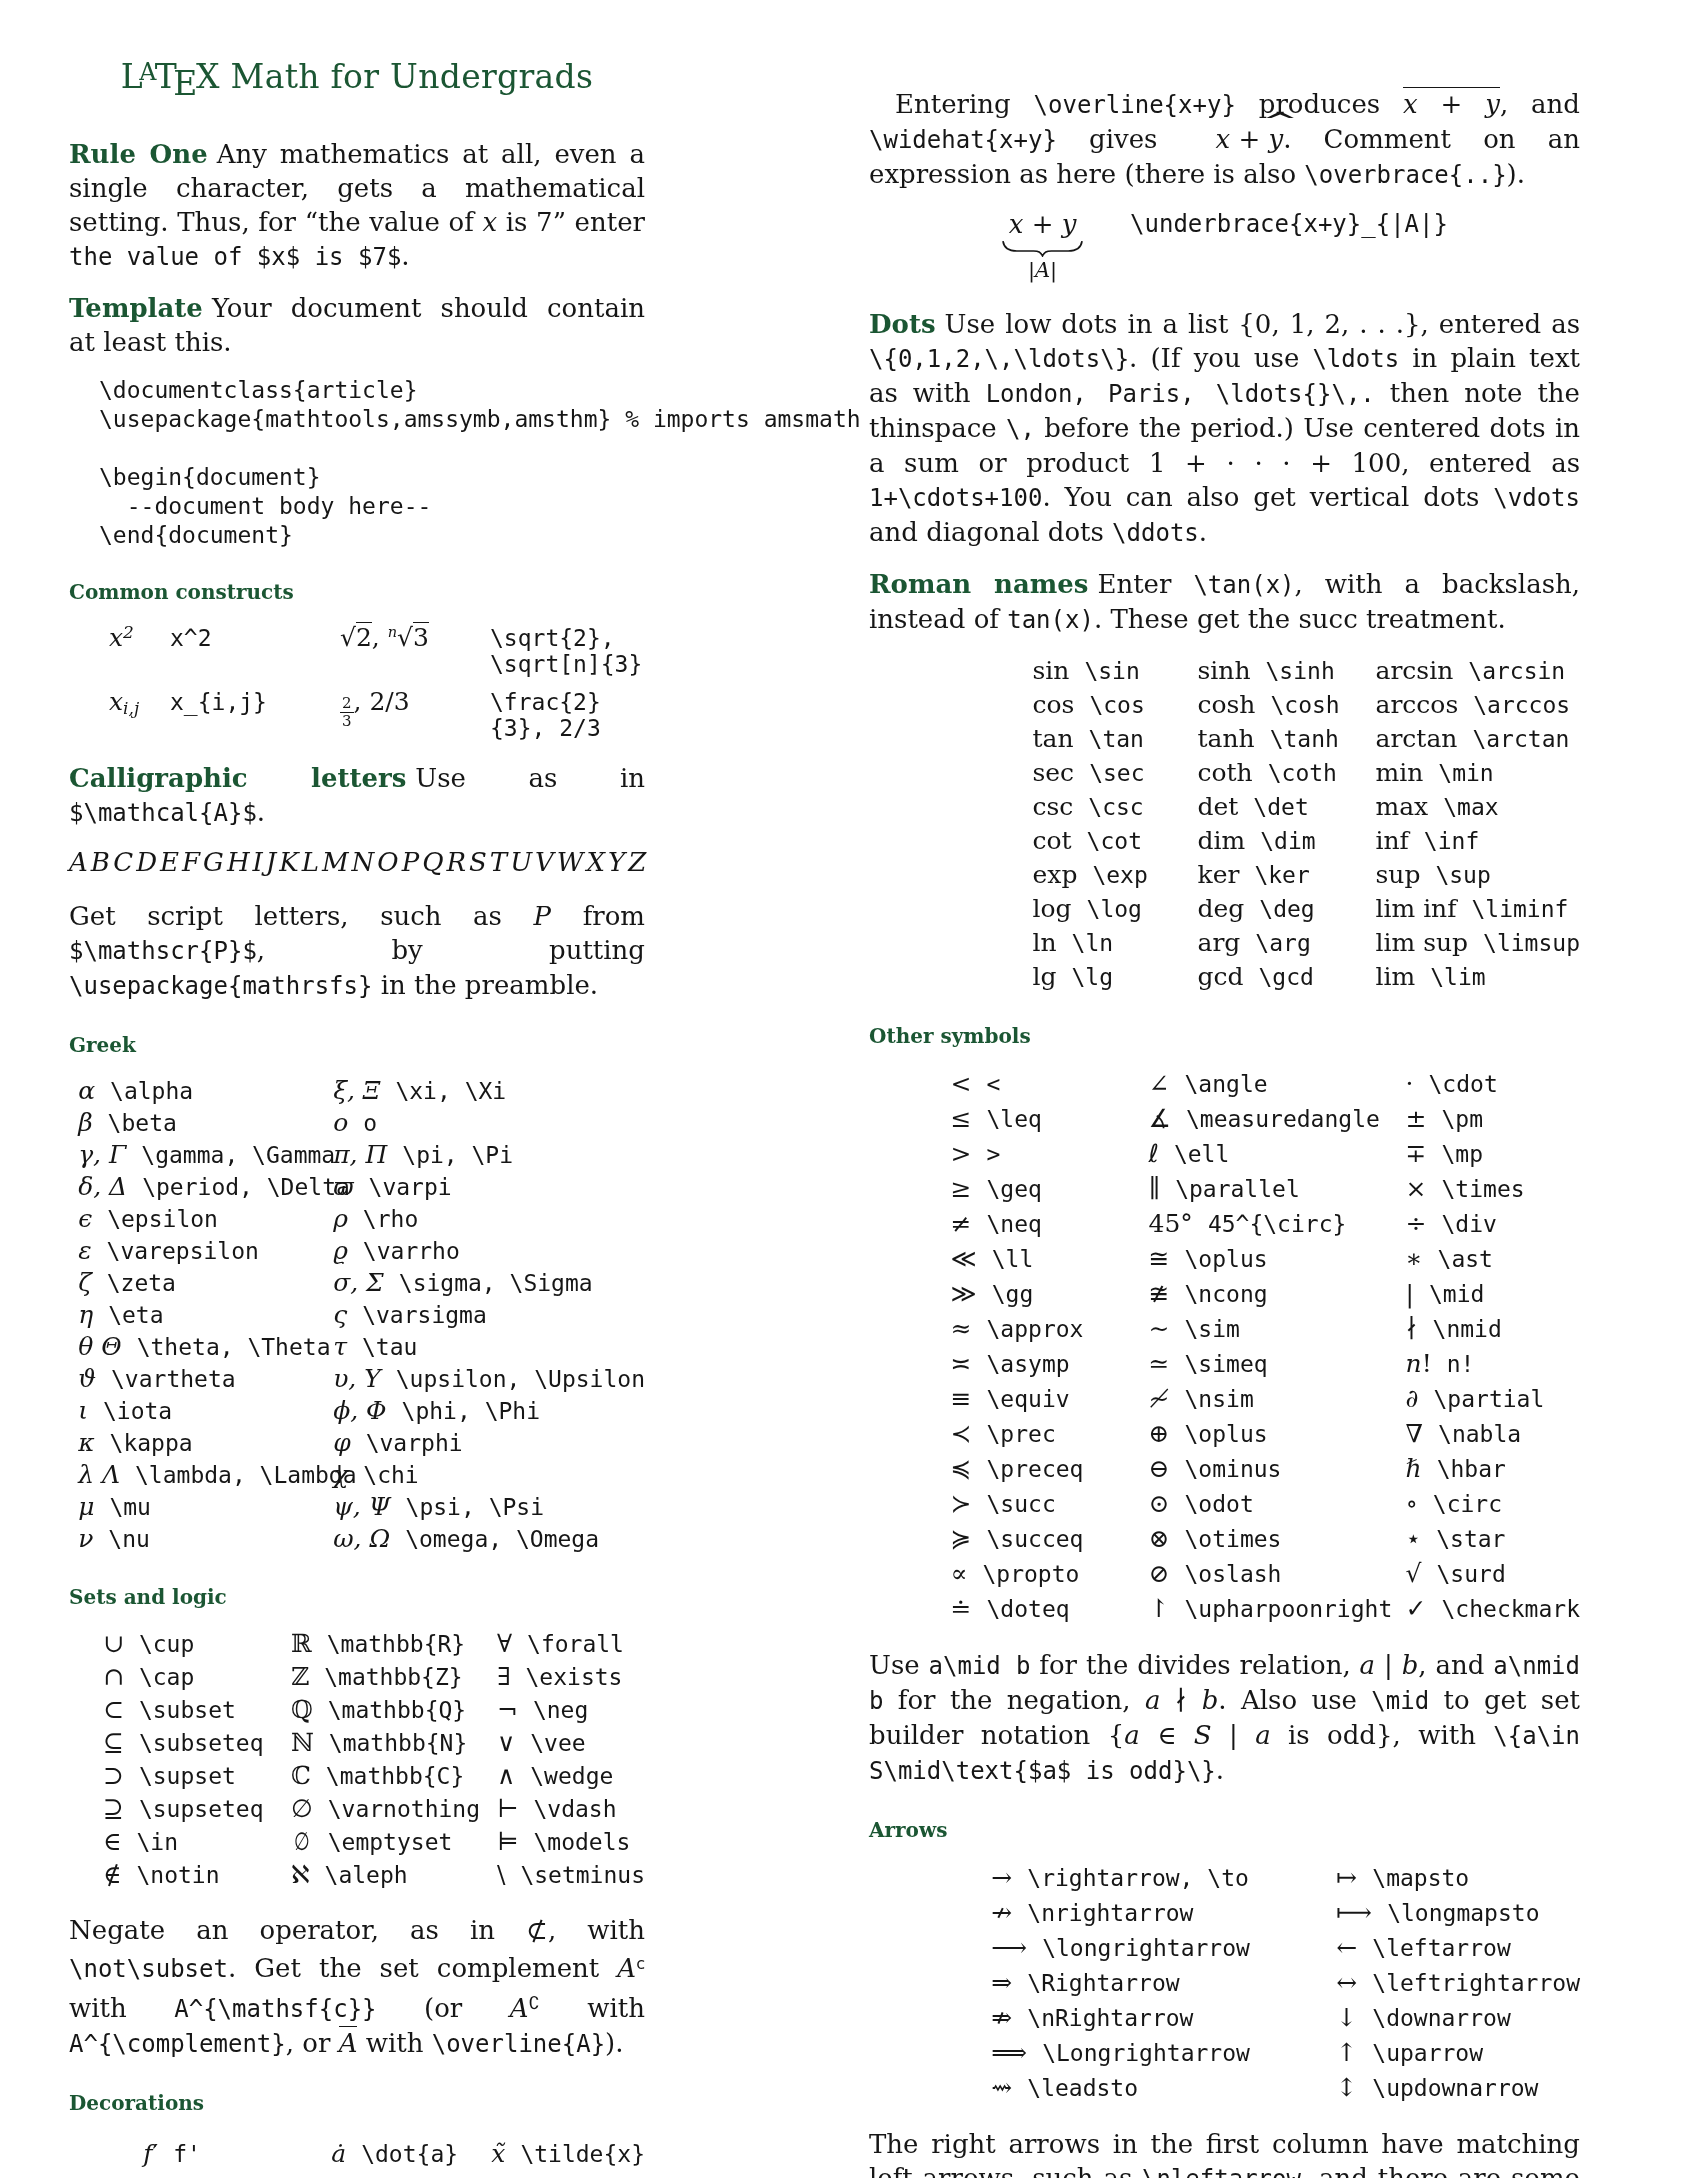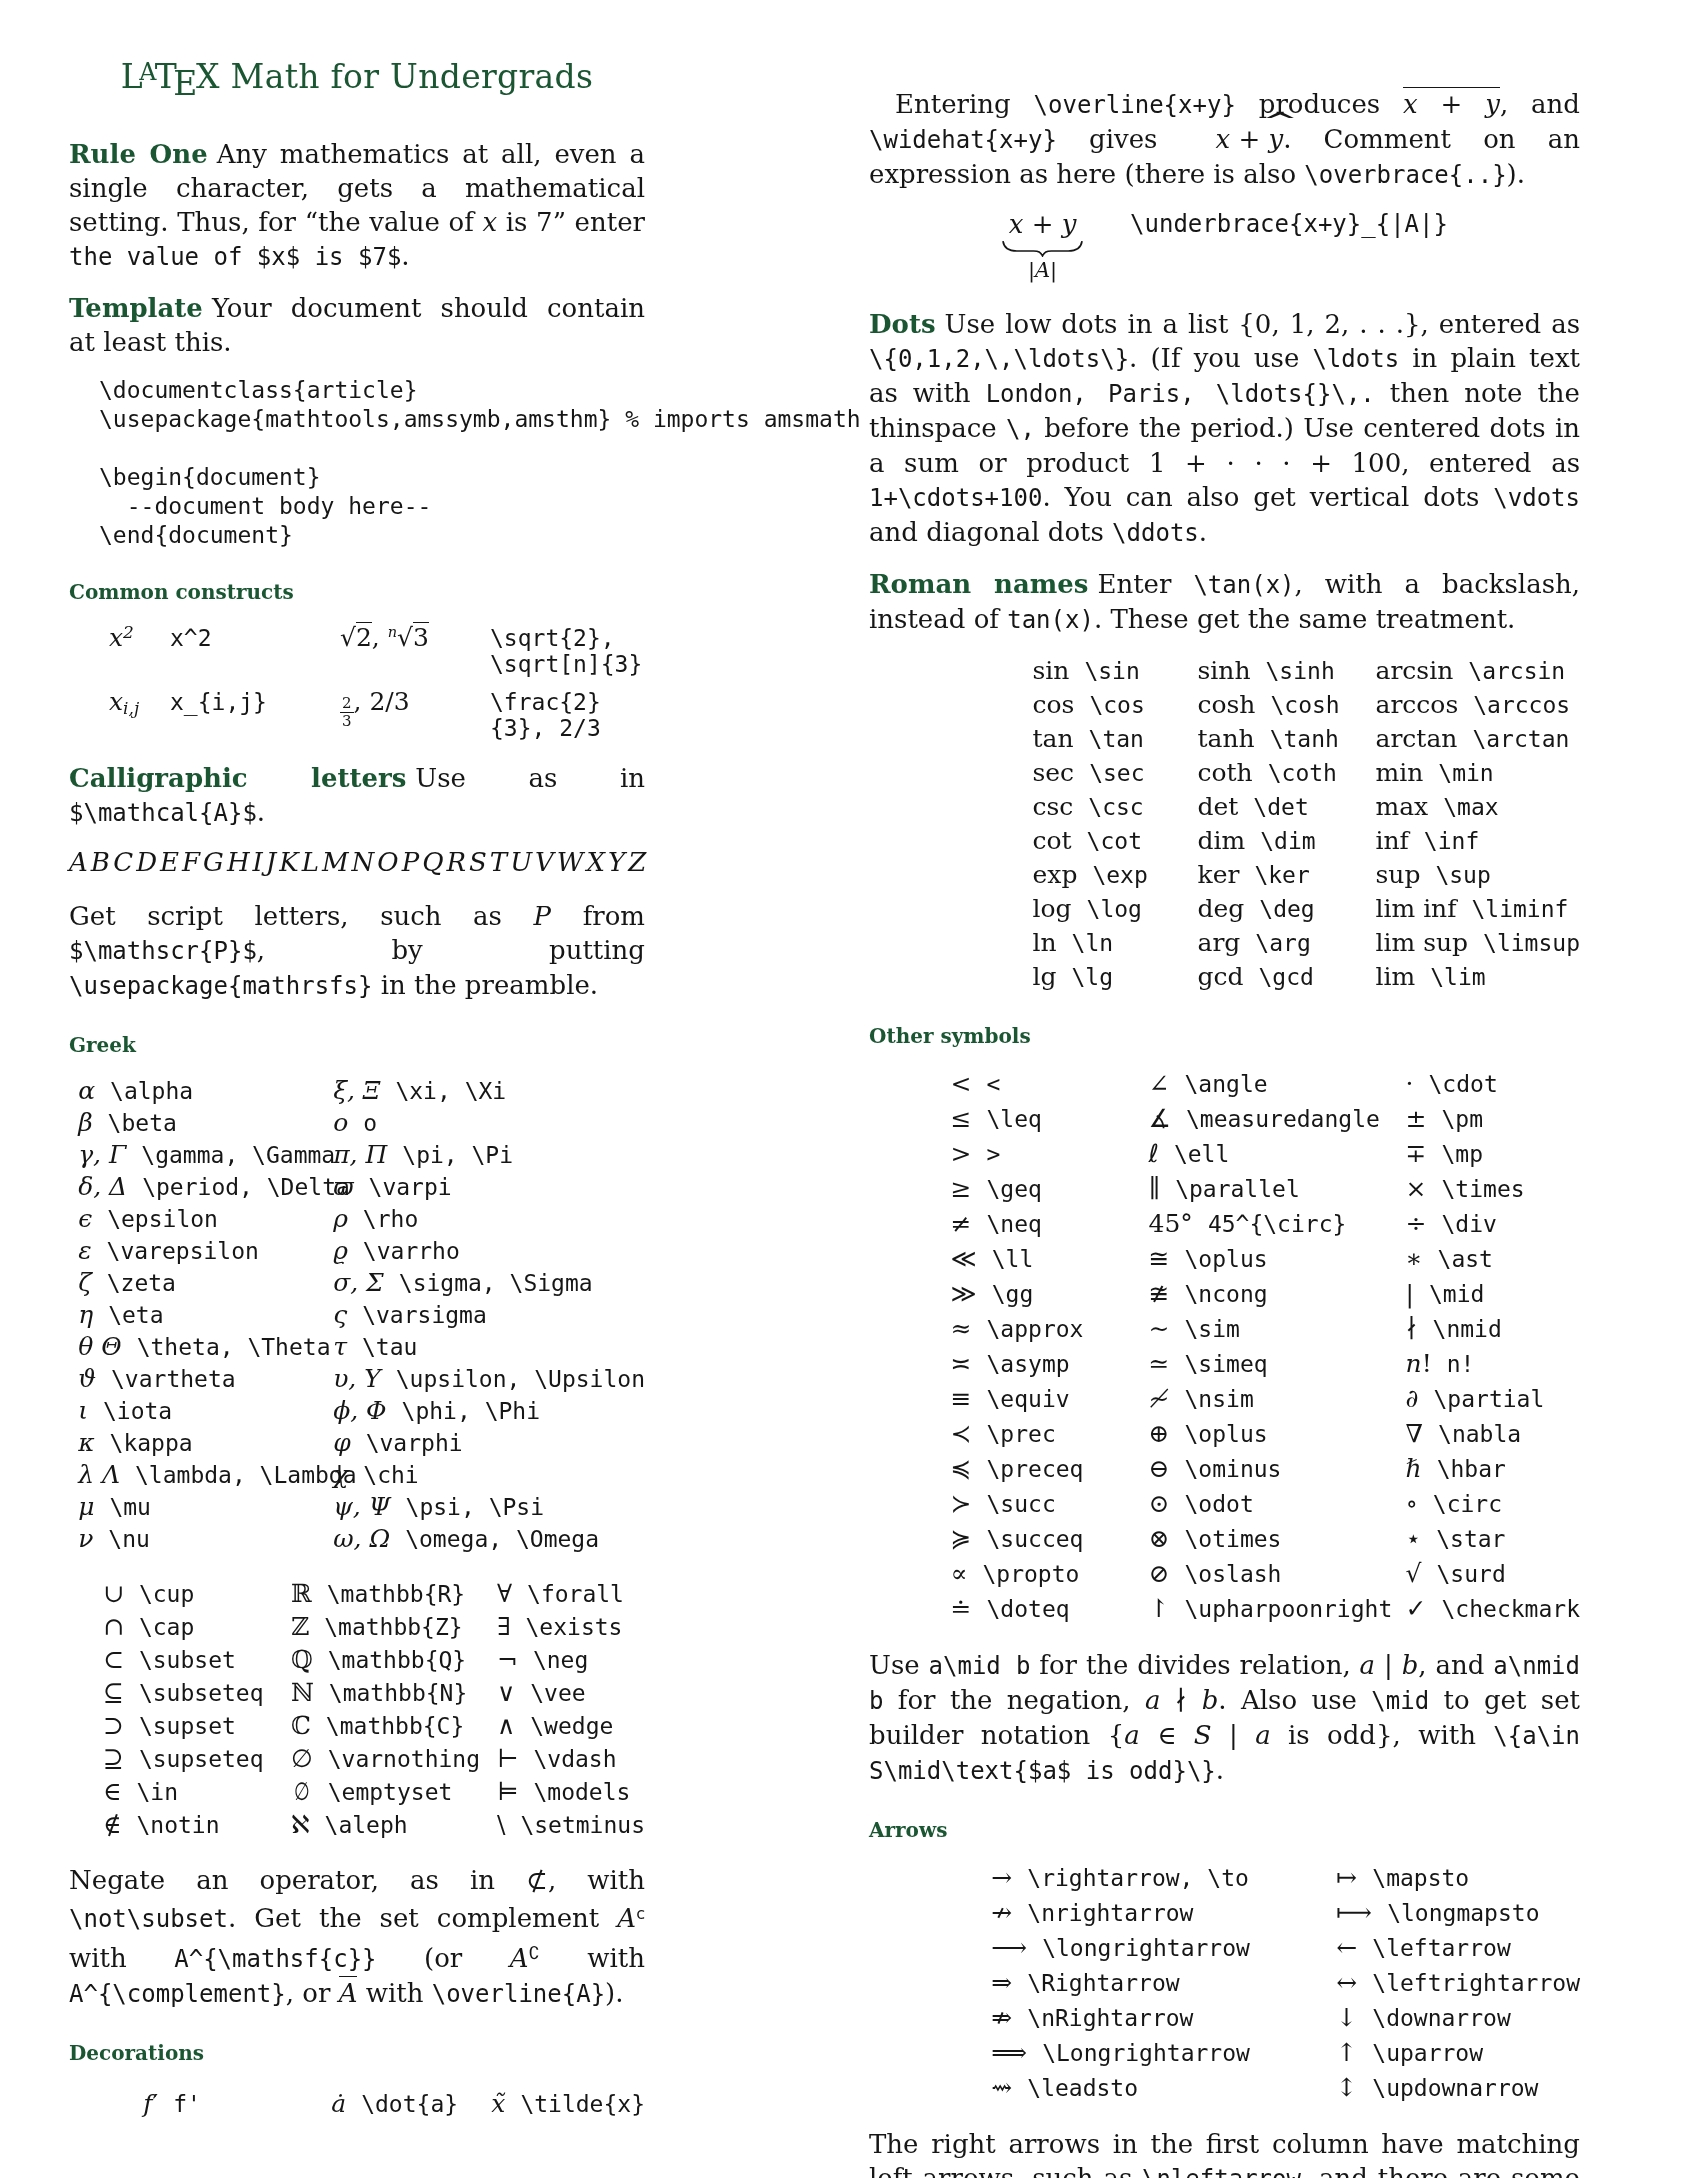--- a/index.html
+++ b/index.html
@@ -175,20 +175,21 @@
           <div class="prow"><span class="psym">τ</span><span class="pcode">\tau</span></div>
           <div class="prow"><span class="psym">υ, Υ</span><span class="pcode">\upsilon, \Upsilon</span></div>
           <div class="prow"><span class="psym">ϕ, Φ</span><span class="pcode">\phi, \Phi</span></div>
           <div class="prow"><span class="psym">φ</span><span class="pcode">\varphi</span></div>
           <div class="prow"><span class="psym">χ</span><span class="pcode">\chi</span></div>
           <div class="prow"><span class="psym">ψ, Ψ</span><span class="pcode">\psi, \Psi</span></div>
           <div class="prow"><span class="psym">ω, Ω</span><span class="pcode">\omega, \Omega</span></div>
         </div>
     </div>
 
+    <h2 class="sec">Sets and logic</h2>
     <div class="stacks sets">
       <div class="stack s1">
           <div class="prow"><span class="psym">∪</span><span class="pcode">\cup</span></div>
           <div class="prow"><span class="psym">∩</span><span class="pcode">\cap</span></div>
           <div class="prow"><span class="psym">⊂</span><span class="pcode">\subset</span></div>
           <div class="prow"><span class="psym">⊆</span><span class="pcode">\subseteq</span></div>
           <div class="prow"><span class="psym">⊃</span><span class="pcode">\supset</span></div>
           <div class="prow"><span class="psym">⊇</span><span class="pcode">\supseteq</span></div>
           <div class="prow"><span class="psym">∈</span><span class="pcode">\in</span></div>
           <div class="prow"><span class="psym">∉</span><span class="pcode">\notin</span></div>
@@ -241,21 +242,21 @@
         <svg class="ub-brace" width="83" height="17" viewBox="0 0 84 17">
           <path d="M2,1 C3,8 8,11 16,11 L33,11 C38,11 40,12 42,16 C44,12 46,11 51,11 L68,11 C76,11 81,8 82,1" fill="none" stroke="#161616" stroke-width="1.7"></path>
         </svg>
         <span class="ub-label">|A|</span>
       </span>
       <span class="ub-code">\underbrace{x+y}_{|A|}</span>
     </div>
 
     <p class="para"><span class="sg-b">Dots</span><span class="sg-r">Use low dots in a list </span><span class="sg-r">{0, 1, 2, . . .}</span><span class="sg-r">, entered as </span><span class="sg-t">\{0,1,2,\,\ldots\}</span><span class="sg-r">. (If you use </span><span class="sg-t">\ldots</span><span class="sg-r"> in plain text as with </span><span class="sg-t">London, Paris, \ldots{}\,.</span><span class="sg-r"> then note the thinspace </span><span class="sg-t">\,</span><span class="sg-r"> before the period.) Use centered dots in a sum or product </span><span class="sg-r">1 + · · · + 100</span><span class="sg-r">, entered as </span><span class="sg-t">1+\cdots+100</span><span class="sg-r">. You can also get vertical dots </span><span class="sg-t">\vdots</span><span class="sg-r"> and diagonal dots </span><span class="sg-t">\ddots</span><span class="sg-r">.</span></p>
 
-    <p class="para"><span class="sg-b">Roman names</span><span class="sg-r">Enter </span><span class="sg-t">\tan(x)</span><span class="sg-r">, with a backslash, instead of </span><span class="sg-t">tan(x)</span><span class="sg-r">. These get the same treatment.</span></p>
+    <p class="para"><span class="sg-b">Roman names</span><span class="sg-r">Enter </span><span class="sg-t">\tan(x)</span><span class="sg-r">, with a backslash, instead of </span><span class="sg-t">tan(x)</span><span class="sg-r">. These get the succ treatment.</span></p>
 
     <div class="stacks roman">
       <div class="stack r1">
           <div class="prow"><span class="psym">sin</span><span class="pcode">\sin</span></div>
           <div class="prow"><span class="psym">cos</span><span class="pcode">\cos</span></div>
           <div class="prow"><span class="psym">tan</span><span class="pcode">\tan</span></div>
           <div class="prow"><span class="psym">sec</span><span class="pcode">\sec</span></div>
           <div class="prow"><span class="psym">csc</span><span class="pcode">\csc</span></div>
           <div class="prow"><span class="psym">cot</span><span class="pcode">\cot</span></div>
           <div class="prow"><span class="psym">exp</span><span class="pcode">\exp</span></div>

